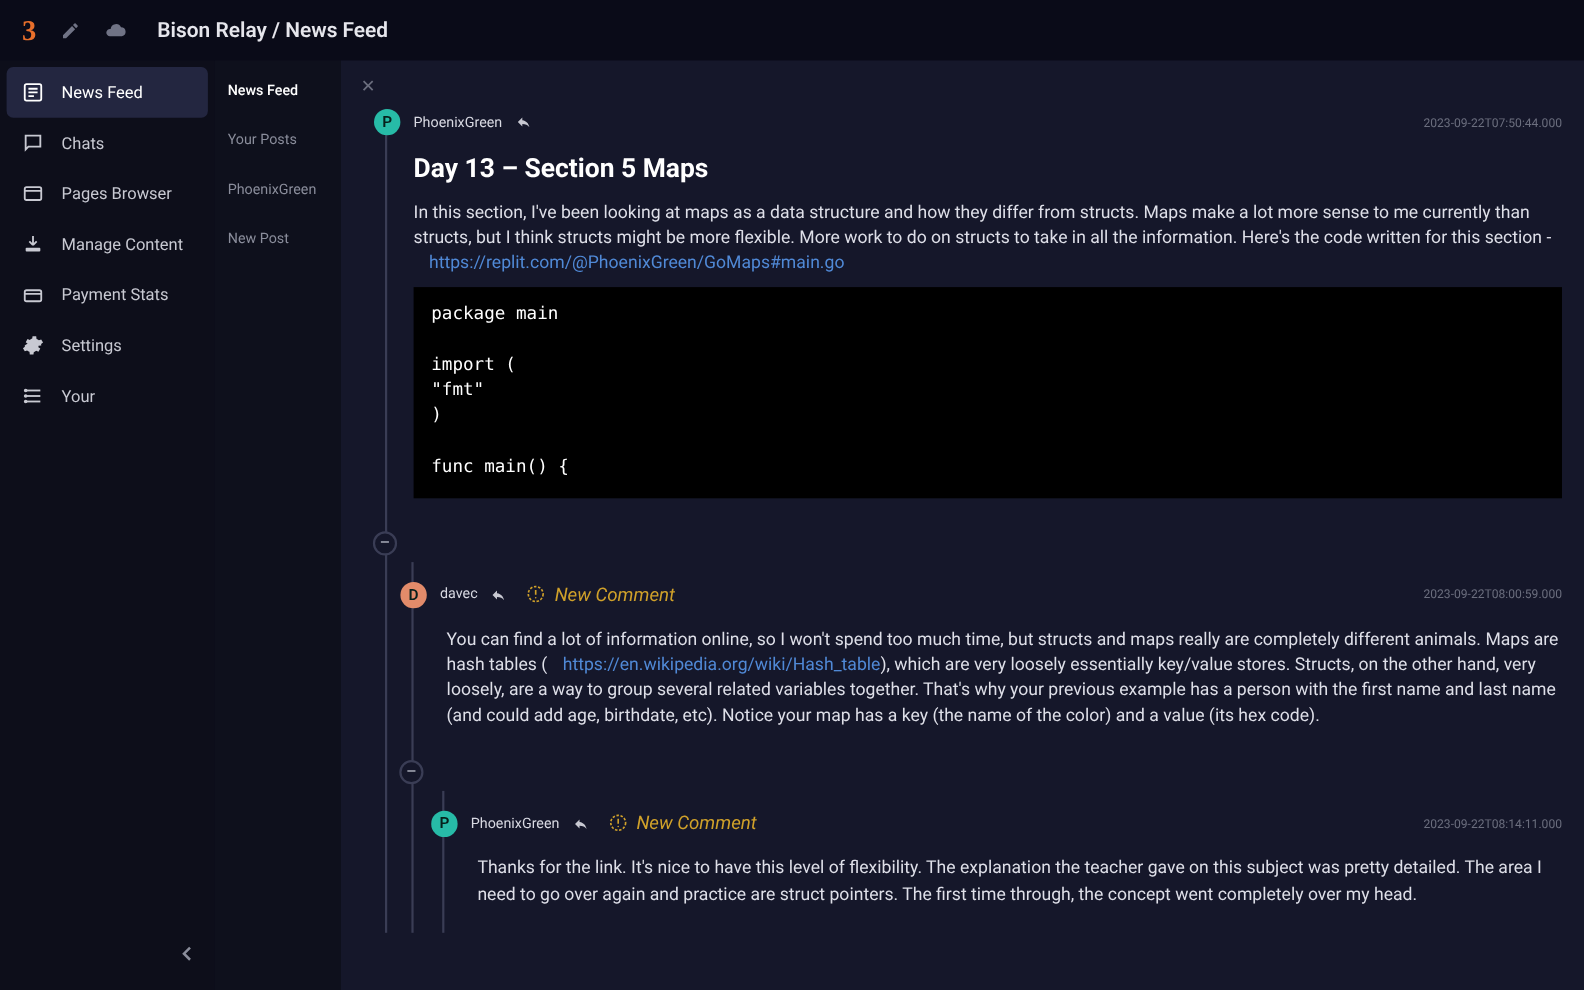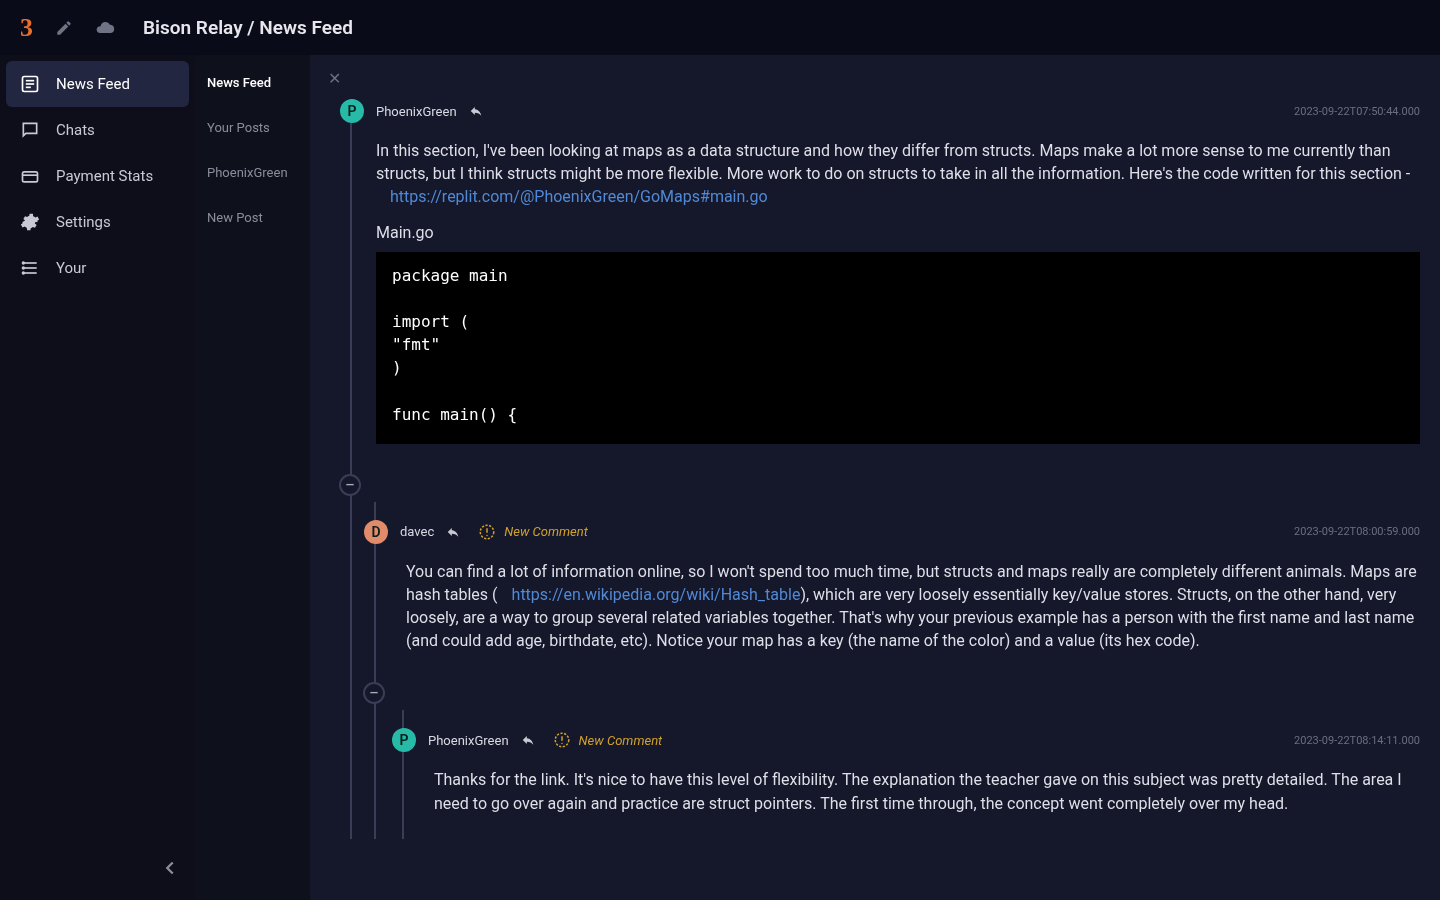--- a/index.html
+++ b/index.html
@@ -207,24 +207,24 @@
     margin-left:22px;
     border-left:2px solid var(--timeline);
     padding-top:18px;
   }
   .comment{
     position:relative;
     padding:0 20px 24px 30px;
   }
   .comment .post-header{margin-left:-42px;}
   .new-badge{
-    display:flex;align-items:center;gap:8px;
+    display:flex;gap:8px;
     color:var(--accent-gold);
     font-style:italic;
-    font-size:13px;
+    font-size:17px;
     margin-left:6px;
   }
   .new-badge svg{flex-shrink:0;}
   .comment-body{
     font-size:16px;
     line-height:1.45;
     color:#dedfe8;
   }
   
   .comment-thread .comment-thread{margin-left:26px;}
@@ -262,20 +262,34 @@
       <span>News Feed</span>
     </div>
     <div class="side-item">
       <svg width="20" height="20" viewBox="0 0 24 24" fill="none" stroke="currentColor" stroke-width="2">
           <path d="M4 4h16v12H7l-3 3z"></path>
         </svg>
       <span>Chats</span>
     </div>
     <div class="side-item">
       <svg width="20" height="20" viewBox="0 0 24 24" fill="none" stroke="currentColor" stroke-width="2">
+          <rect x="3" y="5" width="18" height="14" rx="2"></rect>
+          <line x1="3" y1="9" x2="21" y2="9"></line>
+        </svg>
+      <span>Pages Browser</span>
+    </div>
+    <div class="side-item">
+      <svg width="20" height="20" viewBox="0 0 24 24" fill="currentColor">
+          <path d="M12 3v10m0 0l-4-4m4 4l4-4" stroke="currentColor" stroke-width="2" fill="none"></path>
+          <rect x="4" y="16" width="16" height="4" rx="1"></rect>
+        </svg>
+      <span>Manage Content</span>
+    </div>
+    <div class="side-item">
+      <svg width="20" height="20" viewBox="0 0 24 24" fill="none" stroke="currentColor" stroke-width="2">
           <rect x="3" y="7" width="18" height="12" rx="2"></rect>
           <line x1="3" y1="11" x2="21" y2="11"></line>
         </svg>
       <span>Payment Stats</span>
     </div>
     <div class="side-item">
       <svg width="20" height="20" viewBox="0 0 24 24" fill="currentColor">
           <path d="M12 8a4 4 0 1 0 0 8 4 4 0 0 0 0-8zm9 4a7.9 7.9 0 0 0-.15-1.5l2.1-1.6-2-3.4-2.5 1a8 8 0 0 0-2.6-1.5L15.5 2h-4l-.35 2.6a8 8 0 0 0-2.6 1.5l-2.5-1-2 3.4 2.1 1.6A7.9 7.9 0 0 0 3 12c0 .5.05 1 .15 1.5l-2.1 1.6 2 3.4 2.5-1a8 8 0 0 0 2.6 1.5L8.5 22h4l.35-2.6a8 8 0 0 0 2.6-1.5l2.5 1 2-3.4-2.1-1.6c.1-.5.15-1 .15-1.5z"></path>
         </svg>
       <span>Settings</span>
@@ -314,24 +328,24 @@
         <div class="post-header">
           <div class="avatar teal">P</div>
           <span class="author">PhoenixGreen</span>
           <span class="reply-icon">
             <svg width="14" height="14" viewBox="0 0 24 24" fill="currentColor">
                 <path d="M10 9V5l-7 7 7 7v-4.1c5 0 8.5 1.6 11 5.1-1-5-4-10-11-11z"></path>
               </svg>
           </span>
           <span class="timestamp">2023-09-22T07:50:44.000</span>
         </div>
+        <h2 class="post-title">Day 13 – Section 5 Maps</h2>
         <div class="post-body">
           <span>In this section, I've been looking at maps as a data structure and how they differ from structs. Maps make a lot more sense to me currently than structs, but I think structs might be more flexible. More work to do on structs to take in all the information. Here's the code written for this section - </span><a href="#">https://replit.com/@PhoenixGreen/GoMaps#main.go</a>
         </div>
-        <div class="file-label">Main.go</div>
         <div class="code-block">package main
 
 import (
 "fmt"
 )
 
 func main() {
 
 colors := map[string]string{
 "red": "#ff0000",

